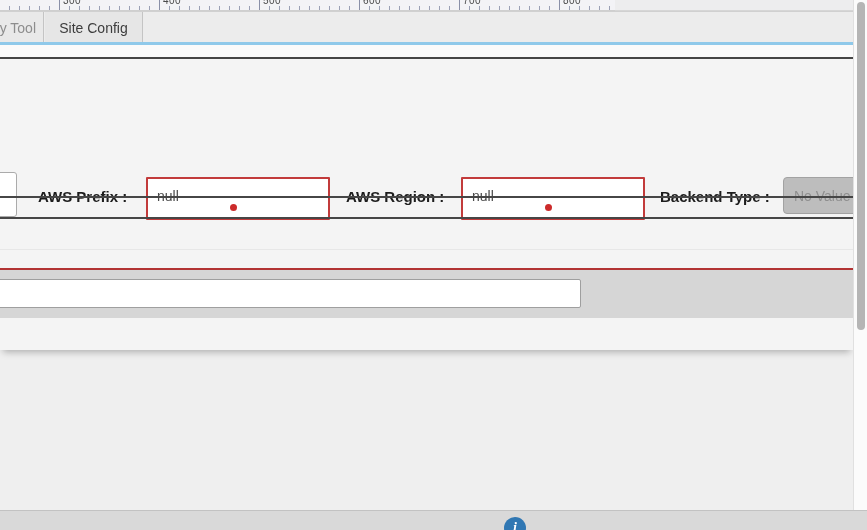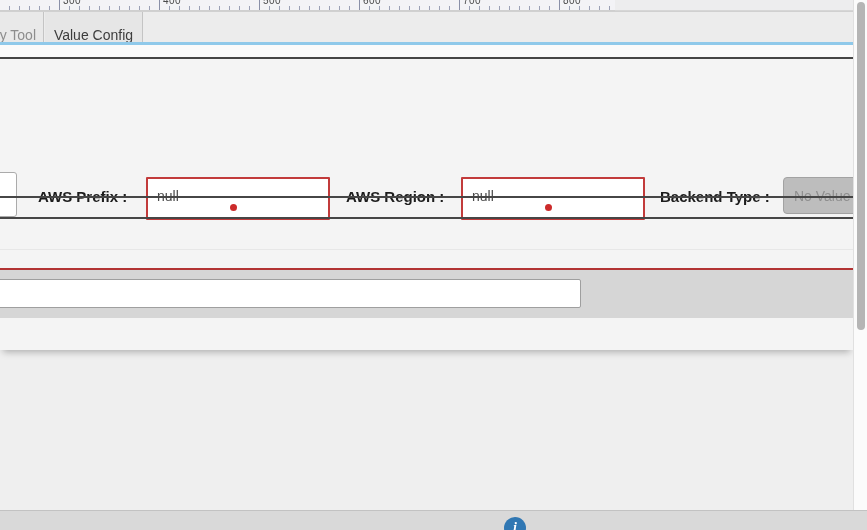--- a/index.html
+++ b/index.html
@@ -7,21 +7,21 @@
 
   
   #ruler{position:absolute;left:0;top:0;width:615px;height:10px;background:#f3f3f6;border-bottom:1px solid #cfcfcf;overflow:visible;z-index:5;}
   #ruler-right{position:absolute;left:615px;top:0;width:238px;height:10px;background:#ededee;border-bottom:1px solid #d6d6d6;}
   .tick{position:absolute;bottom:0;width:1px;height:4px;background:#9aa0b5;}
   .tick.major{height:10px;background:#8a90a8;}
   .tick-label{position:absolute;top:-5px;font-size:10px;color:#4a4a4a;letter-spacing:0.5px;}
 
   
   #tabbar{position:absolute;left:0;top:11px;width:853px;height:31px;background:#ececec;border-top:1px solid #d0d0d0;}
-  .tab{position:absolute;top:0;height:31px;display:flex;align-items:flex-end;font-size:14px;box-sizing:border-box;}
+  .tab{position:absolute;top:0;height:31px;display:flex;align-items:center;font-size:14px;box-sizing:border-box;}
   #tab-left{left:0;width:44px;color:#8d8d8d;background:#e9e9e9;justify-content:flex-end;padding-right:7px;overflow:hidden;border-right:1px solid #c4c4c4;}
   #tab-left .tab-label{white-space:nowrap;}
   #tab-active{left:45px;width:98px;color:#3d3d3d;background:#e6e6e6;justify-content:center;border-right:1px solid #c4c4c4;}
   #blueline{position:absolute;left:0;top:42px;width:853px;height:3px;background:#8fc9ea;}
   #strip{position:absolute;left:0;top:45px;width:853px;height:12px;background:#fafafa;}
   .darkline{position:absolute;left:0;width:853px;height:2px;background:#464646;}
 
   
   #formsec{position:absolute;left:0;top:59px;width:853px;height:135px;background:#f4f4f4;}
   #partial-input{position:absolute;left:-12px;top:113px;width:27px;height:43px;background:#ffffff;border:1px solid #ababab;border-radius:3px;}
@@ -123,21 +123,21 @@
         <div class="tick" style="left: 609px;"></div>
       </div>
   </div>
   <div id="ruler-right"></div>
 
   <div id="tabbar">
     <div class="tab" id="tab-left">
       <span class="tab-label">y Tool</span>
     </div>
     <div class="tab" id="tab-active">
-      <span class="tab-label">Value Config</span>
+      <span class="tab-label">Site Config</span>
     </div>
   </div>
   <div id="blueline"></div>
   <div id="strip"></div>
   <div class="darkline" style="top:57px;"></div>
 
   <div id="formsec">
     <div id="partial-input"></div>
 
     <div class="fld-label" style="left:38px;">AWS Prefix :</div>

